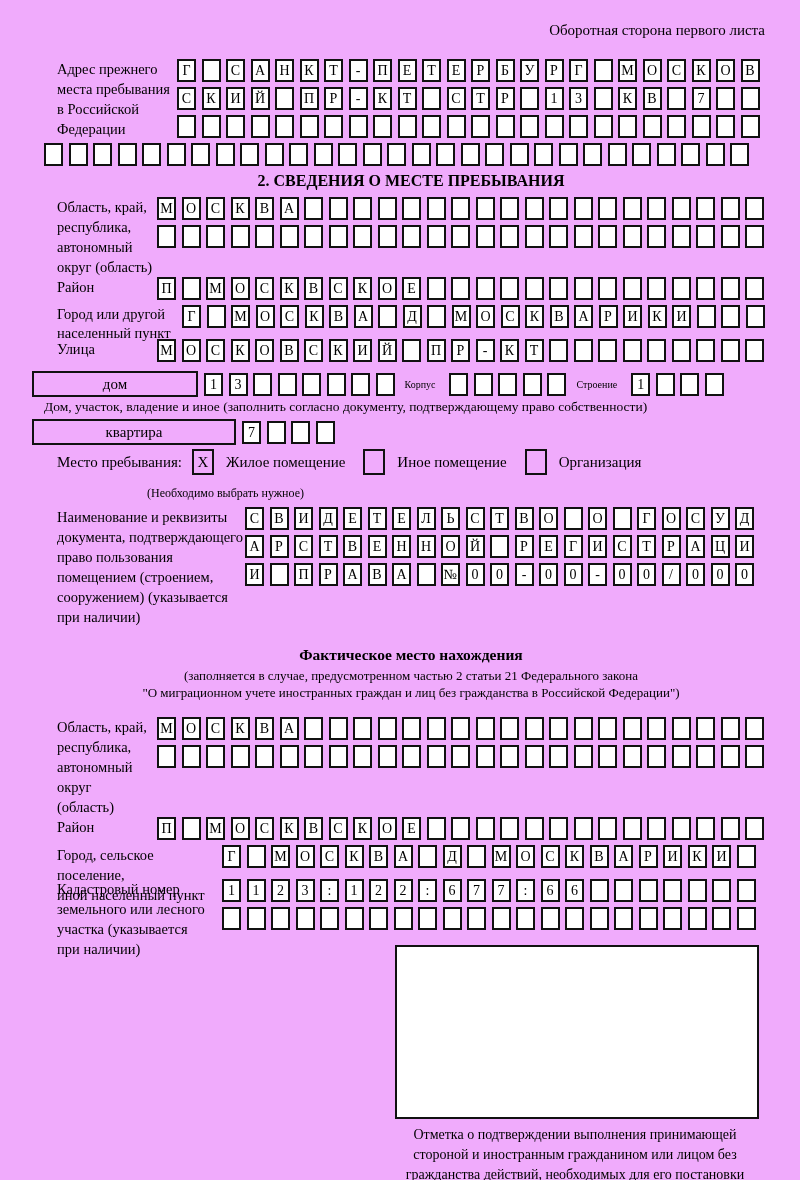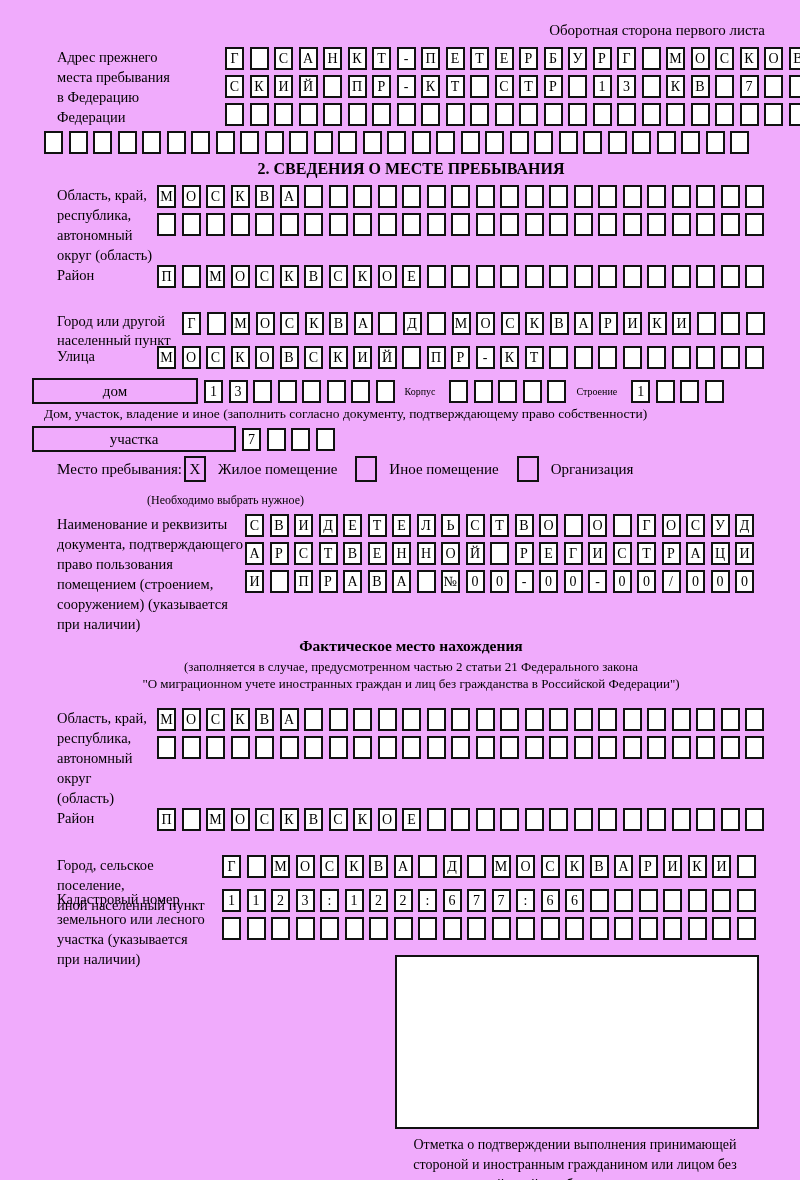--- a/index.html
+++ b/index.html
@@ -27,44 +27,44 @@
   .leftnote{font-size:13.5px;line-height:16px;text-align:left;margin-left:-13px;}
   .sechdr{font-size:16px;font-weight:bold;text-align:center;line-height:20px;}
   .houser{display:flex;align-items:center;margin-left:-25px;margin-top:4px;margin-bottom:2px;}
   .widebox{border:2px solid #111;height:22px;line-height:22px;text-align:center;font-size:15px;flex:0 0 auto;}
   .wb-dom{width:162px;text-align:center;}
   .wb-kv{width:200px;}
   .houser .cells{margin-bottom:0;margin-left:6px;}
   .inline-lbl{font-size:10px;margin:0 8px 0 10px;white-space:nowrap;}
   .stayrow{display:flex;align-items:center;margin-top:4px;font-size:15px;}
   .chkbox{flex:0 0 auto;width:18px;height:22px;border:2px solid #111;text-align:center;line-height:22px;font-size:15px;}
-  .stay-lbl{margin-right:2px;}
+  .stay-lbl{margin-right:10px;}
   .opt-lbl{margin:0 18px 0 12px;}
   .centernote{font-size:12px;line-height:16px;margin-top:10px;margin-left:90px;width:420px;text-align:left;}
   .grp-doc{margin-top:6px;}
-  .facthdr{font-size:15.5px;font-weight:bold;text-align:center;line-height:20px;margin-top:2px;}
+  .facthdr{font-size:15.5px;font-weight:bold;text-align:center;line-height:20px;margin-top:18px;}
   .factnotes{margin-top:2px;margin-bottom:16px;}
   .stampbox{margin-left:338px;margin-top:6px;width:360px;height:170px;border:2px solid #111;background:#fff;}
   .stampcap{margin-left:288px;margin-top:6px;width:460px;text-align:center;font-size:14px;line-height:20px;}
-  .mt3{margin-top:3px;} .mt4{margin-top:4px;} .mt6{margin-top:6px;} .mt20{margin-top:8px;gap:48px;} .mt2{margin-top:2px;}
-  .h34{height:34px;overflow:visible;margin-top:19px;}
+  .mt3{margin-top:3px;} .mt4{margin-top:4px;} .mt6{margin-top:6px;} .mt20{margin-top:20px;} .mt2{margin-top:2px;}
+  .h34{height:34px;overflow:visible;}
   .h60{height:60px;overflow:visible;}
 </style>
 </head>
 <body>
 
 <div class="page">
 
   <div class="hdr-note">Оборотная сторона первого листа</div>
 
   <div class="group mt20">
     <div class="lblcol w120">
       <div>Адрес прежнего</div>
       <div>места пребывания</div>
-      <div>в Федерацию</div>
+      <div>в Российской</div>
       <div>Федерации</div>
     </div>
     <div class="rowscol">
       <div class="cells">
           <span class="cell">Г</span>
           <span class="cell"></span>
           <span class="cell">С</span>
           <span class="cell">А</span>
           <span class="cell">Н</span>
           <span class="cell">К</span>
@@ -366,21 +366,21 @@
     <div class="cells">
         <span class="cell">1</span>
         <span class="cell"></span>
         <span class="cell"></span>
         <span class="cell"></span>
       </div>
   </div>
   <div class="leftnote mt2">Дом, участок, владение и иное (заполнить согласно документу, подтверждающему право собственности)</div>
 
   <div class="houser">
-    <div class="widebox wb-kv">участка</div>
+    <div class="widebox wb-kv">квартира</div>
     <div class="cells">
         <span class="cell">7</span>
         <span class="cell"></span>
         <span class="cell"></span>
         <span class="cell"></span>
       </div>
   </div>
 
   <div class="stayrow">
     <span class="stay-lbl">Место пребывания:</span>

